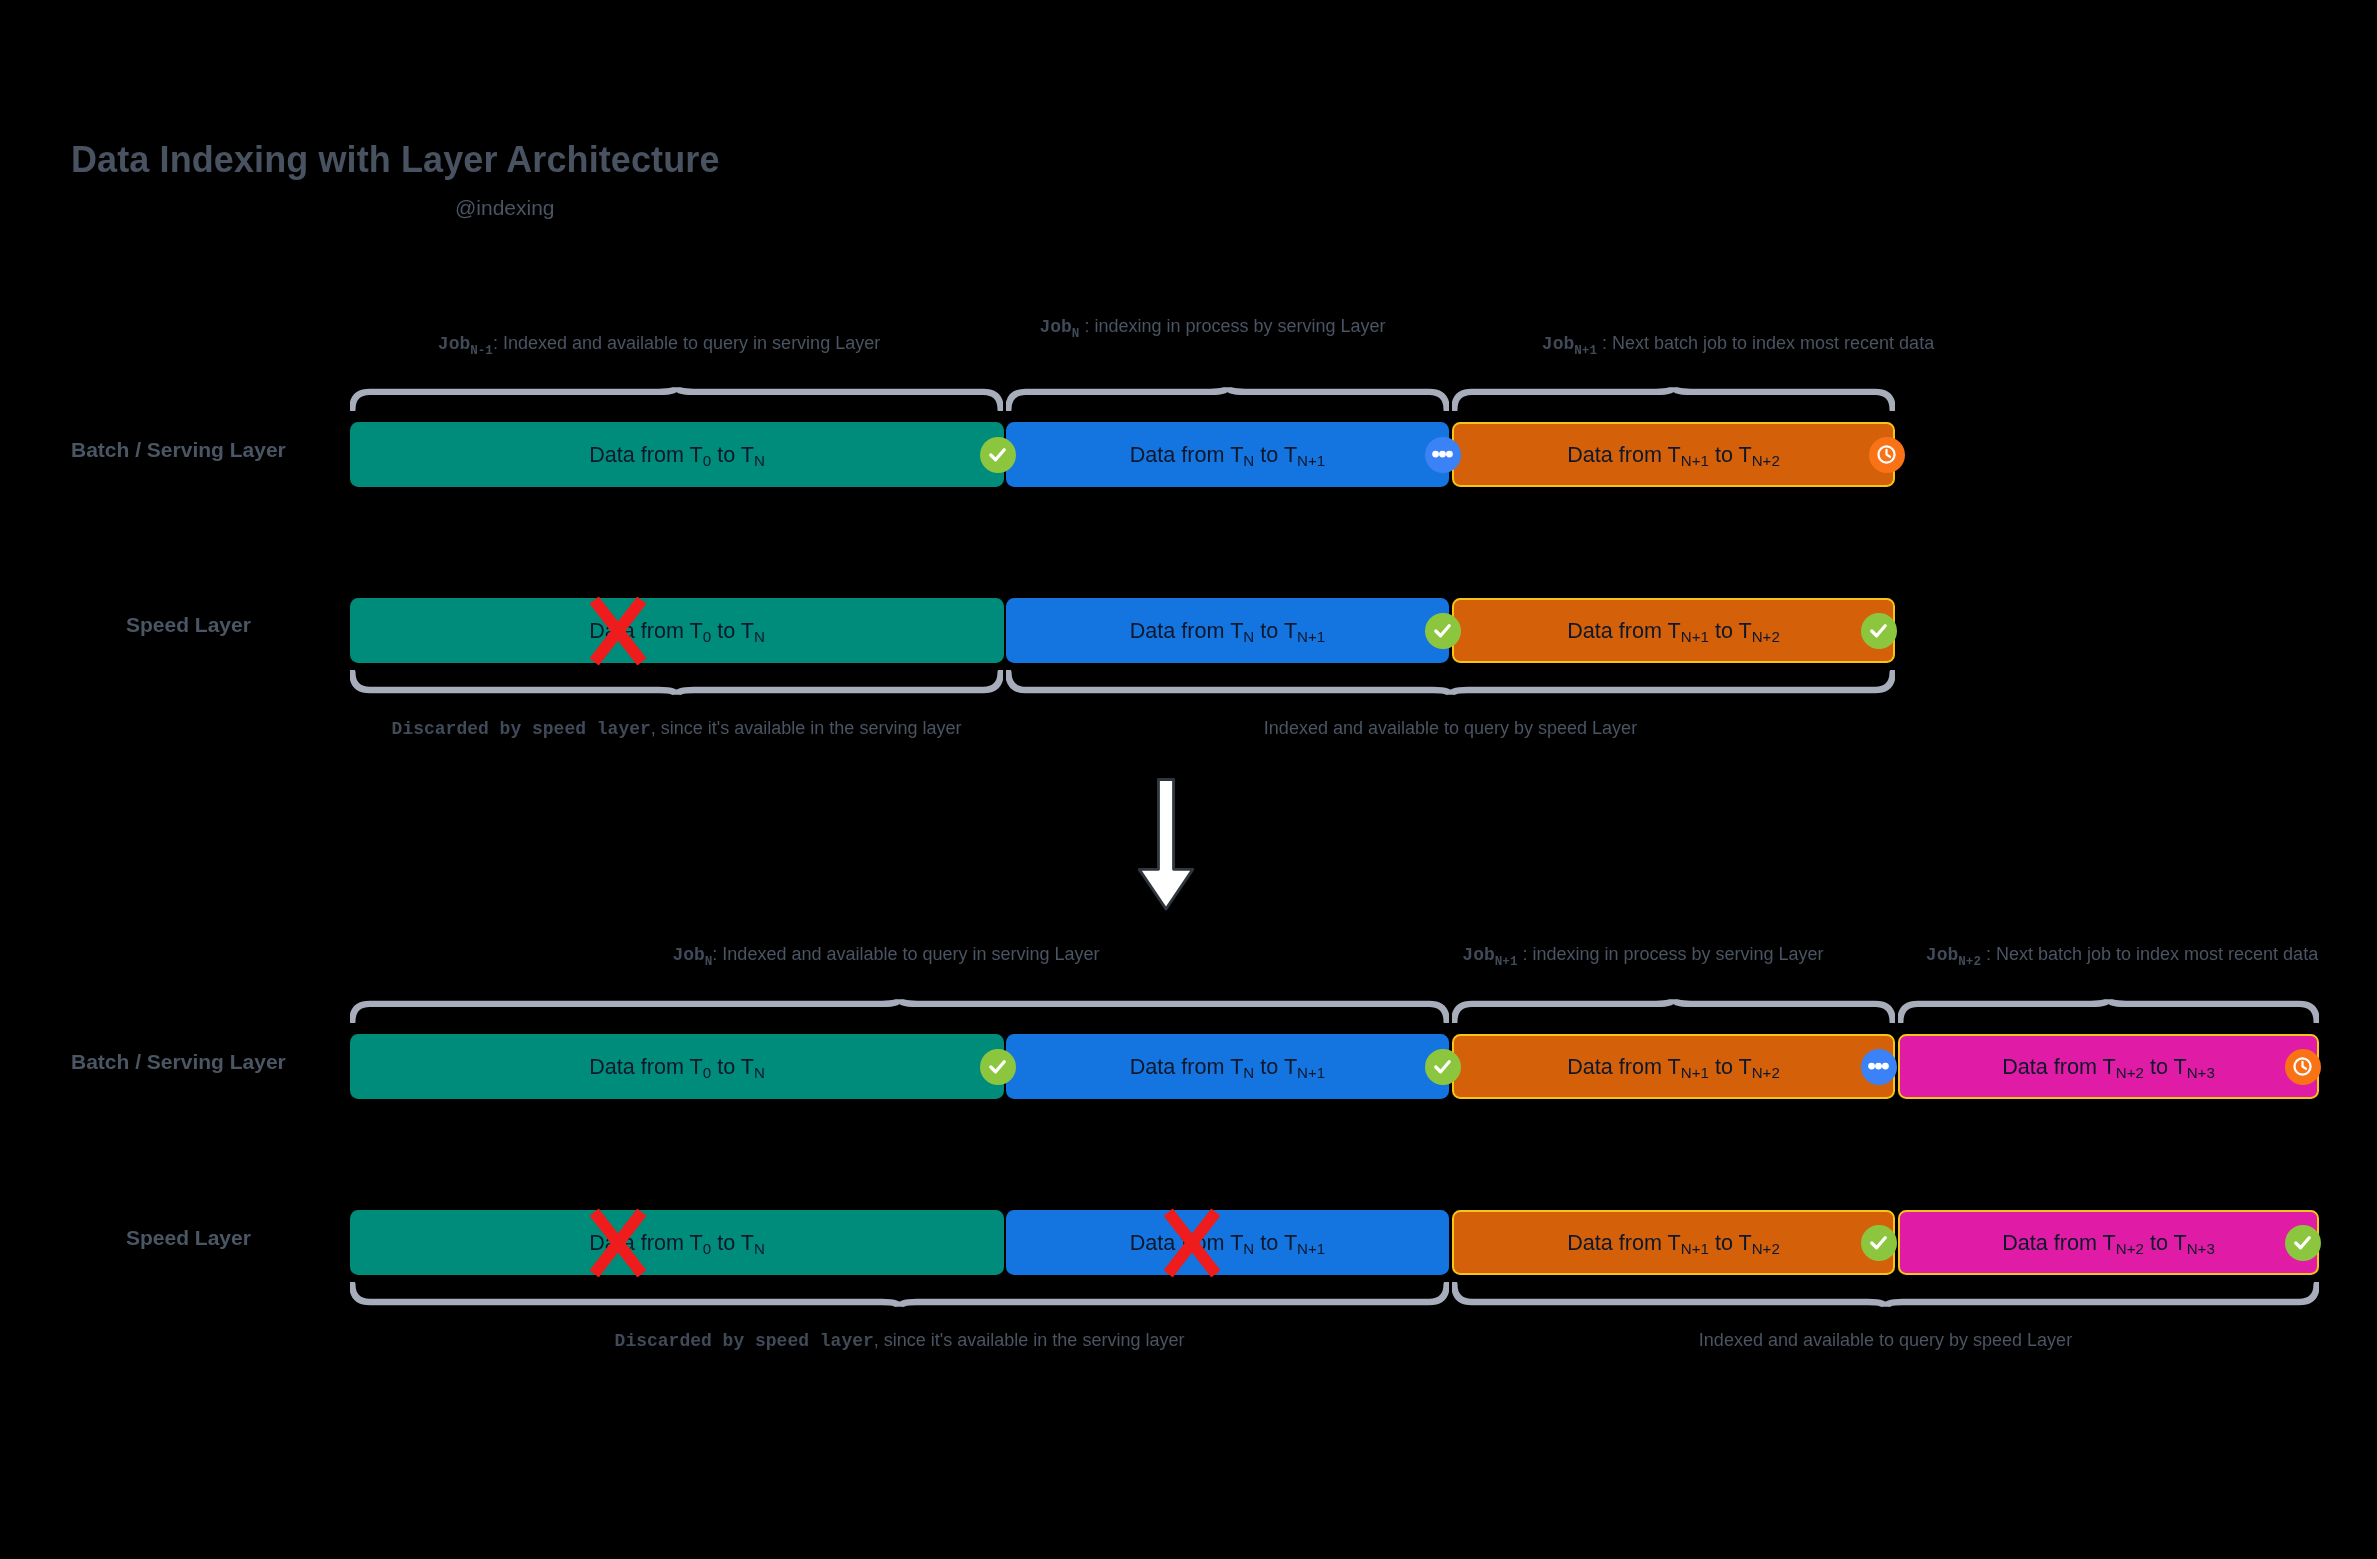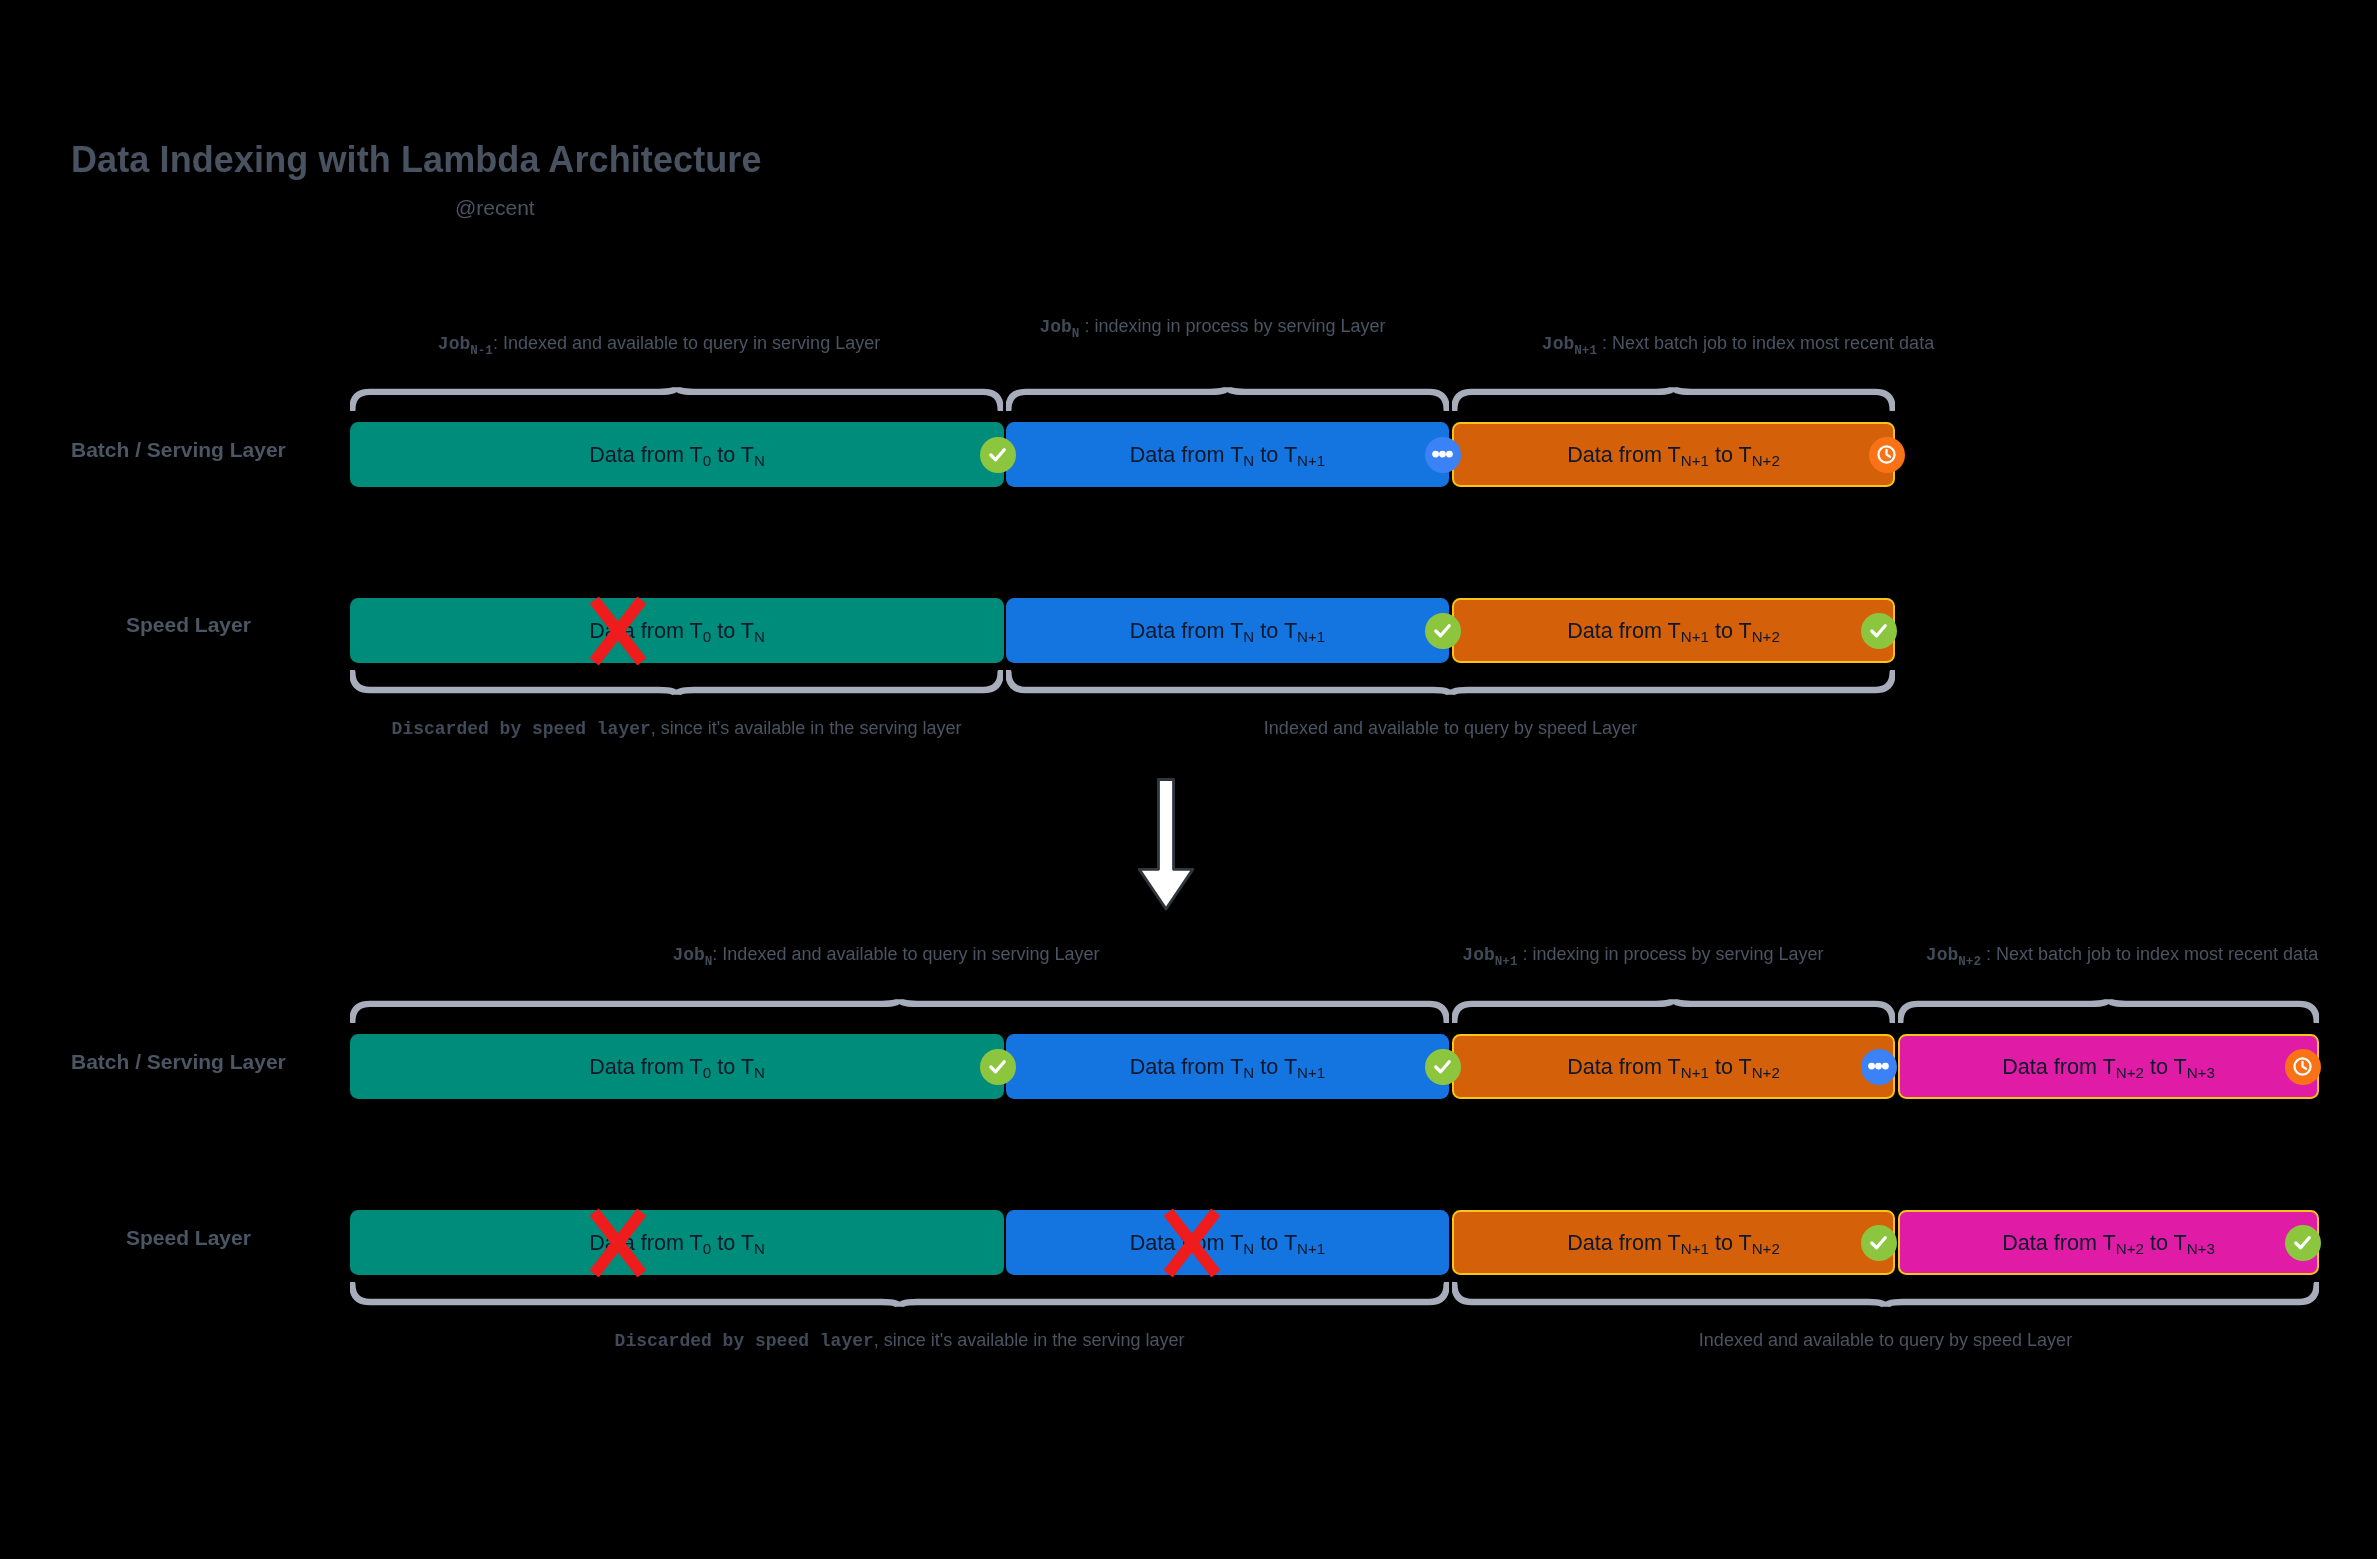--- a/index.html
+++ b/index.html
@@ -72,22 +72,22 @@
   .xmark svg { display: block; }
 
   
   .downarrow { position: absolute; }
 </style>
 </head>
 <body>
 
 <div class="stage">
 
-  <div class="title">Data Indexing with Lambda Architecture</div>
-  <div class="subtitle">@recent</div>
+  <div class="title">Data Indexing with Layer Architecture</div>
+  <div class="subtitle">@indexing</div>
 
   <div class="layer-label" style="left:71px; top:438px;">Batch / Serving Layer</div>
   <div class="layer-label" style="left:126px; top:613px;">Speed Layer</div>
 
   <div class="cap" style="left:350px; top:333px; width:618px;">
     <b><span>Job</span><span class="sub">N-1</span></b><span>: Indexed and available to query in serving Layer</span>
   </div>
   <div class="cap" style="left:991px; top:316px; width:443px;">
     <b><span>Job</span><span class="sub">N</span></b><span> : indexing in process by serving Layer</span>
   </div>

